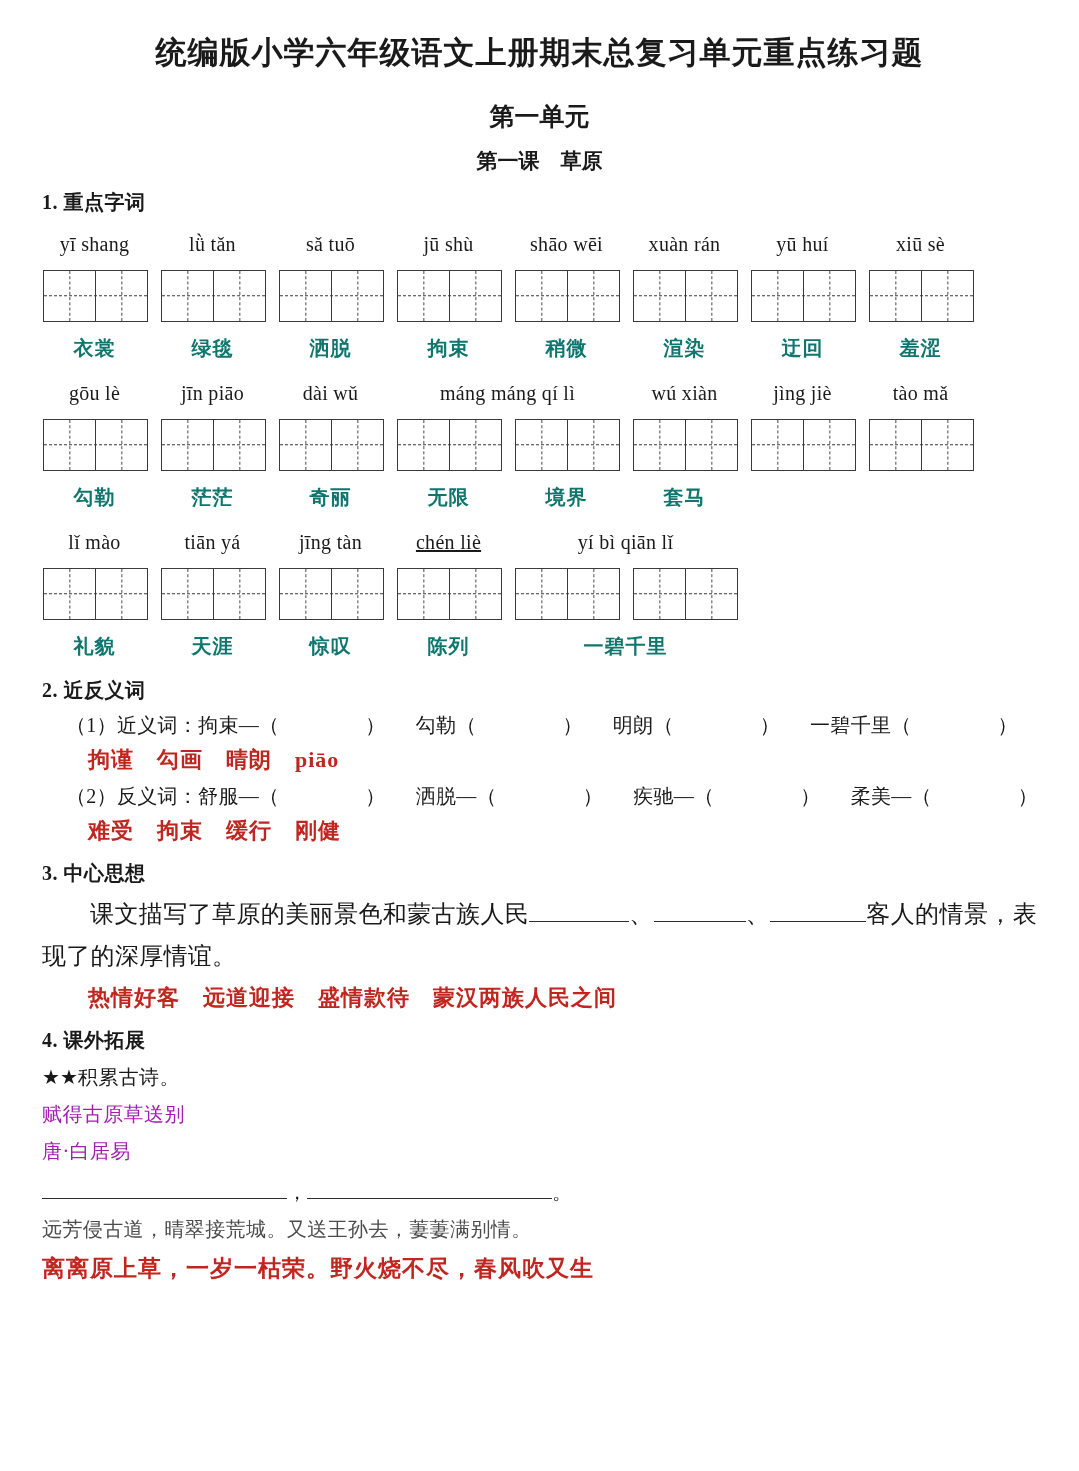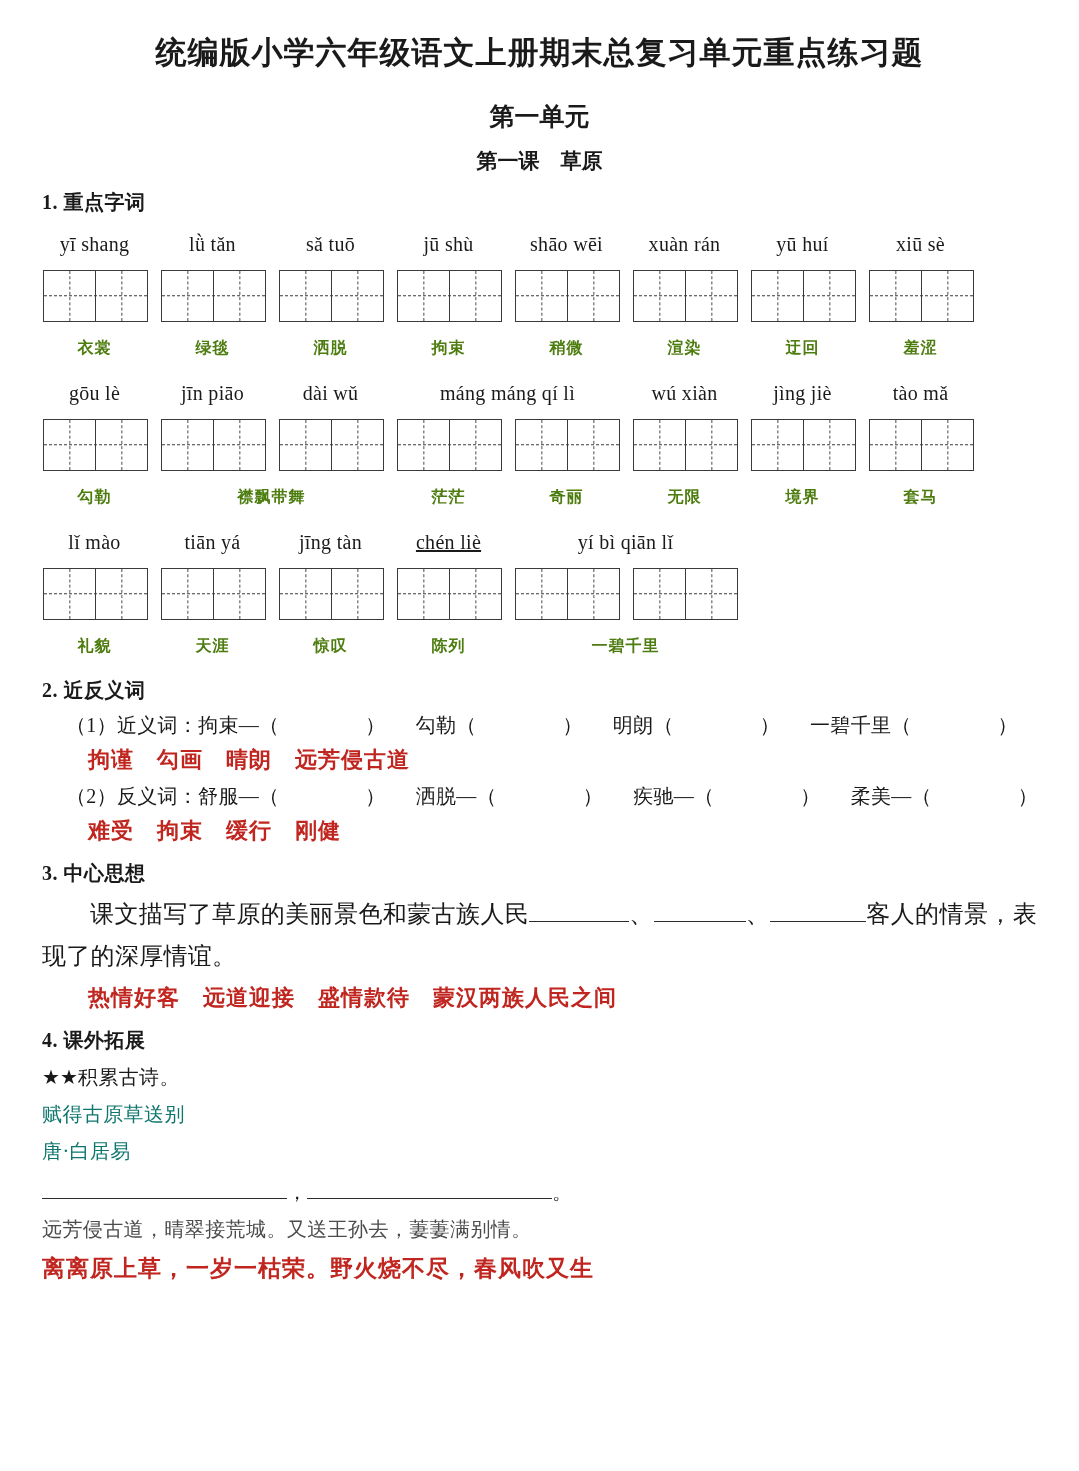--- a/index.html
+++ b/index.html
@@ -112,22 +112,22 @@
   }
 
   
   .answer-row {
     display: flex;
     margin: 9px 0 0 6px;
     height: 34px;
     align-items: center;
   }
   .ans {
-    color: #4d7c0f;
-    font-size: 16px;
+    color: #0f766e;
+    font-size: 20px;
     font-weight: bold;
     text-align: center;
     white-space: nowrap;
     font-family: "Liberation Serif", "DejaVu Serif", serif;
     letter-spacing: 1px;
   }
   .ans-line {
     color: #c0261f;
     font-size: 22px;
     font-weight: bold;
@@ -164,21 +164,21 @@
   .b-100 { width: 100px; }
   .b-92  { width: 92px; }
   .b-96  { width: 96px; }
 
   
   .ext-line {
     font-size: 20px;
     margin: 10px 0 0 6px;
     letter-spacing: 0.4px;
   }
-  .ext-line.faint { color: #0f766e; }
+  .ext-line.faint { color: #a21caf; }
   .stars { letter-spacing: 0; }
   .poem-blanks {
     margin: 14px 0 0 6px;
     font-size: 20px;
     white-space: nowrap;
   }
   .b-long {
     display: inline-block;
     border-bottom: 1.7px solid #2b2b2b;
     width: 245px;
@@ -306,21 +306,20 @@
         <div class="cell"></div>
       </div>
     <div class="tzg" style="width:105px;">
         <div class="cell"></div>
         <div class="cell"></div>
       </div>
   </div>
 
   <div class="answer-row">
     <span class="ans" style="width:105px;margin-right:13px;">勾勒</span>
-    <span class="ans" style="width:223px;margin-right:13px;">襟飘带舞</span>
     <span class="ans" style="width:105px;margin-right:13px;">茫茫</span>
     <span class="ans" style="width:105px;margin-right:13px;">奇丽</span>
     <span class="ans" style="width:105px;margin-right:13px;">无限</span>
     <span class="ans" style="width:105px;margin-right:13px;">境界</span>
     <span class="ans" style="width:105px;">套马</span>
   </div>
 
   <div class="pinyin-row">
     <span class="pinyin-cell" style="width:105px;margin-right:13px;">lǐ mào</span>
     <span class="pinyin-cell" style="width:105px;margin-right:13px;">tiān yá</span>
@@ -362,21 +361,21 @@
     <span class="ans" style="width:105px;margin-right:13px;">惊叹</span>
     <span class="ans" style="width:105px;margin-right:13px;">陈列</span>
     <span class="ans" style="width:223px;">一碧千里</span>
   </div>
 
   <div class="sec-head">2. 近反义词</div>
 
   <div class="qline">
     <span>（1）近义词：</span><span>拘束—（</span><span class="paren-gap"></span><span>）</span><span class="gap-sm"></span><span>勾勒（</span><span class="paren-gap"></span><span>）</span><span class="gap-sm"></span><span>明朗（</span><span class="paren-gap"></span><span>）</span><span class="gap-sm"></span><span>一碧千里（</span><span class="paren-gap"></span><span>）</span>
   </div>
-  <div class="ans-line">拘谨　勾画　晴朗　远芳侵古道</div>
+  <div class="ans-line">拘谨　勾画　晴朗　piāo</div>
 
   <div class="qline">
     <span>（2）反义词：</span><span>舒服—（</span><span class="paren-gap"></span><span>）</span><span class="gap-sm"></span><span>洒脱—（</span><span class="paren-gap"></span><span>）</span><span class="gap-sm"></span><span>疾驰—（</span><span class="paren-gap"></span><span>）</span><span class="gap-sm"></span><span>柔美—（</span><span class="paren-gap"></span><span>）</span>
   </div>
   <div class="ans-line">难受　拘束　缓行　刚健</div>
 
   <div class="sec-head">3. 中心思想</div>
 
   <div class="para">
     <span class="first">课文描写了草原的美丽景色和蒙古族人民</span><span class="blank b-100"></span><span>、</span><span class="blank b-92"></span><span>、</span><span class="blank b-96"></span><span>客人的情景，表现了</span><span>的深厚情谊。</span>

